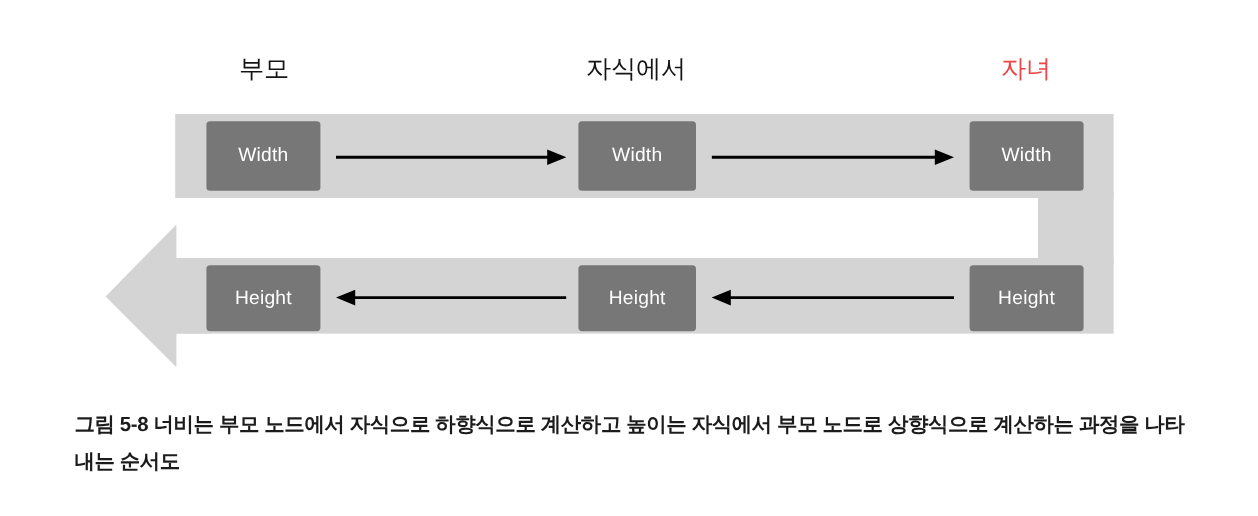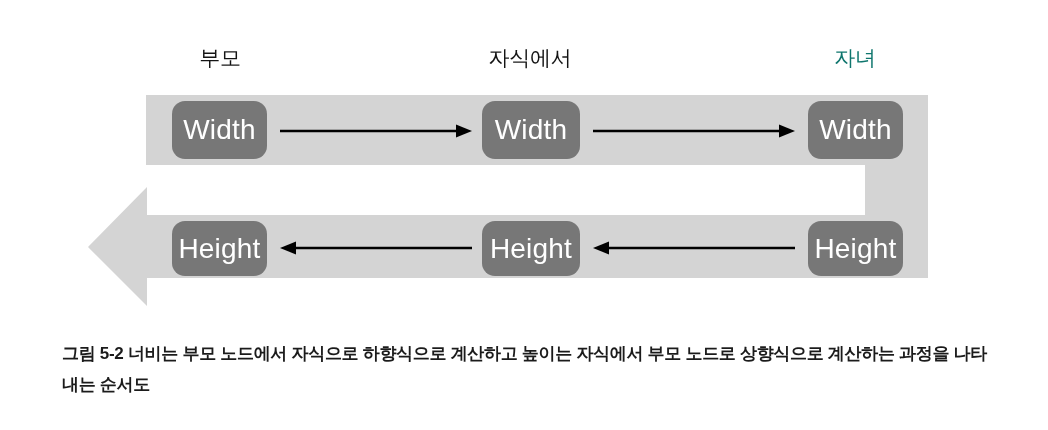--- a/index.html
+++ b/index.html
@@ -50,23 +50,23 @@
     top: 186px;
     width: 90px;
     height: 121px;
   }
   .band-arrowhead svg { display: block; }
 
   
   .node {
     position: absolute;
     background: #777777;
-    border-radius: 13px;
+    border-radius: 3px;
     color: #ffffff;
-    font-size: 28px;
+    font-size: 16px;
     font-weight: 400;
     letter-spacing: 0.2px;
     display: flex;
     align-items: center;
     justify-content: center;
     box-sizing: border-box;
   }
 
   
   .conn {
@@ -88,21 +88,21 @@
     letter-spacing: -0.3px;
   }
 </style>
 </head>
 <body style="background: rgb(255, 255, 255);">
 
 <div id="figure">
 
   <div class="col-header" style="left: 205px; top: 47px; color: rgb(20, 20, 20);">부모</div>
   <div class="col-header" style="left: 515px; top: 47px; color: rgb(20, 20, 20);">자식에서</div>
-  <div class="col-header" style="left: 840px; top: 47px; color: #0f766e;">자녀</div>
+  <div class="col-header" style="left: 840px; top: 47px; color: #ef4444;">자녀</div>
 
   <div class="band band-top" style="background: rgb(212, 212, 212);"></div>
   <div class="band band-right" style="background: rgb(212, 212, 212);"></div>
   <div class="band band-bottom" style="background: rgb(212, 212, 212);"></div>
   <div class="band-arrowhead">
     <svg width="90" height="121" viewBox="0 0 90 121">
       <path d="M 1 61 L 60 1 L 60 30 L 90 30 L 90 92 L 60 92 L 60 120 Z" fill="#d4d4d4"></path>
     </svg>
   </div>
 
@@ -135,13 +135,13 @@
   </div>
   <div class="conn" style="left:578px; top:240px; width:202px;">
     <svg width="202" height="16" viewBox="0 0 202 16">
       <line x1="12" y1="8" x2="202" y2="8" stroke="#000000" stroke-width="2.4"></line>
       <path d="M 0 8 L 16 1.5 L 16 14.5 Z" fill="#000000"></path>
     </svg>
   </div>
 
 </div>
 
-<div id="caption" style="color: rgb(27, 27, 27);">그림 5-2 너비는 부모 노드에서 자식으로 하향식으로 계산하고 높이는 자식에서 부모 노드로 상향식으로 계산하는 과정을 나타내는 순서도</div>
+<div id="caption" style="color: rgb(27, 27, 27);">그림 5-8 너비는 부모 노드에서 자식으로 하향식으로 계산하고 높이는 자식에서 부모 노드로 상향식으로 계산하는 과정을 나타내는 순서도</div>
 
 </body></html>

